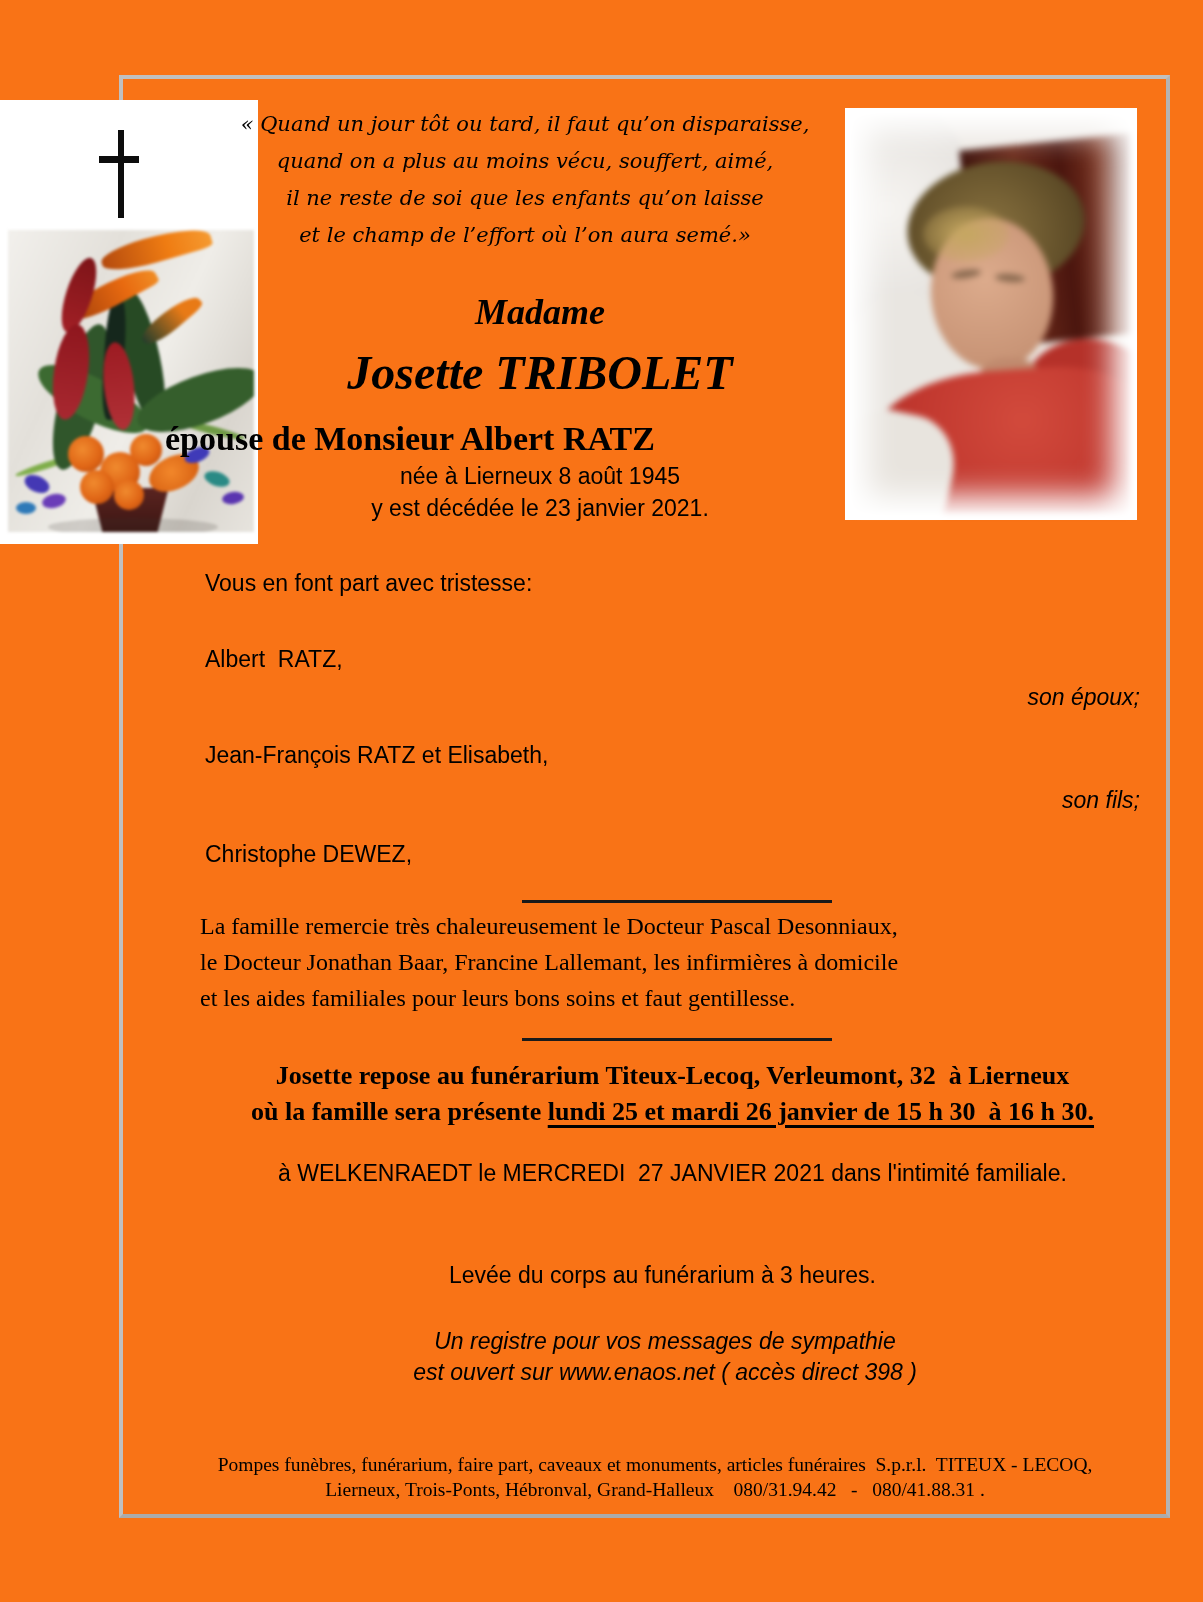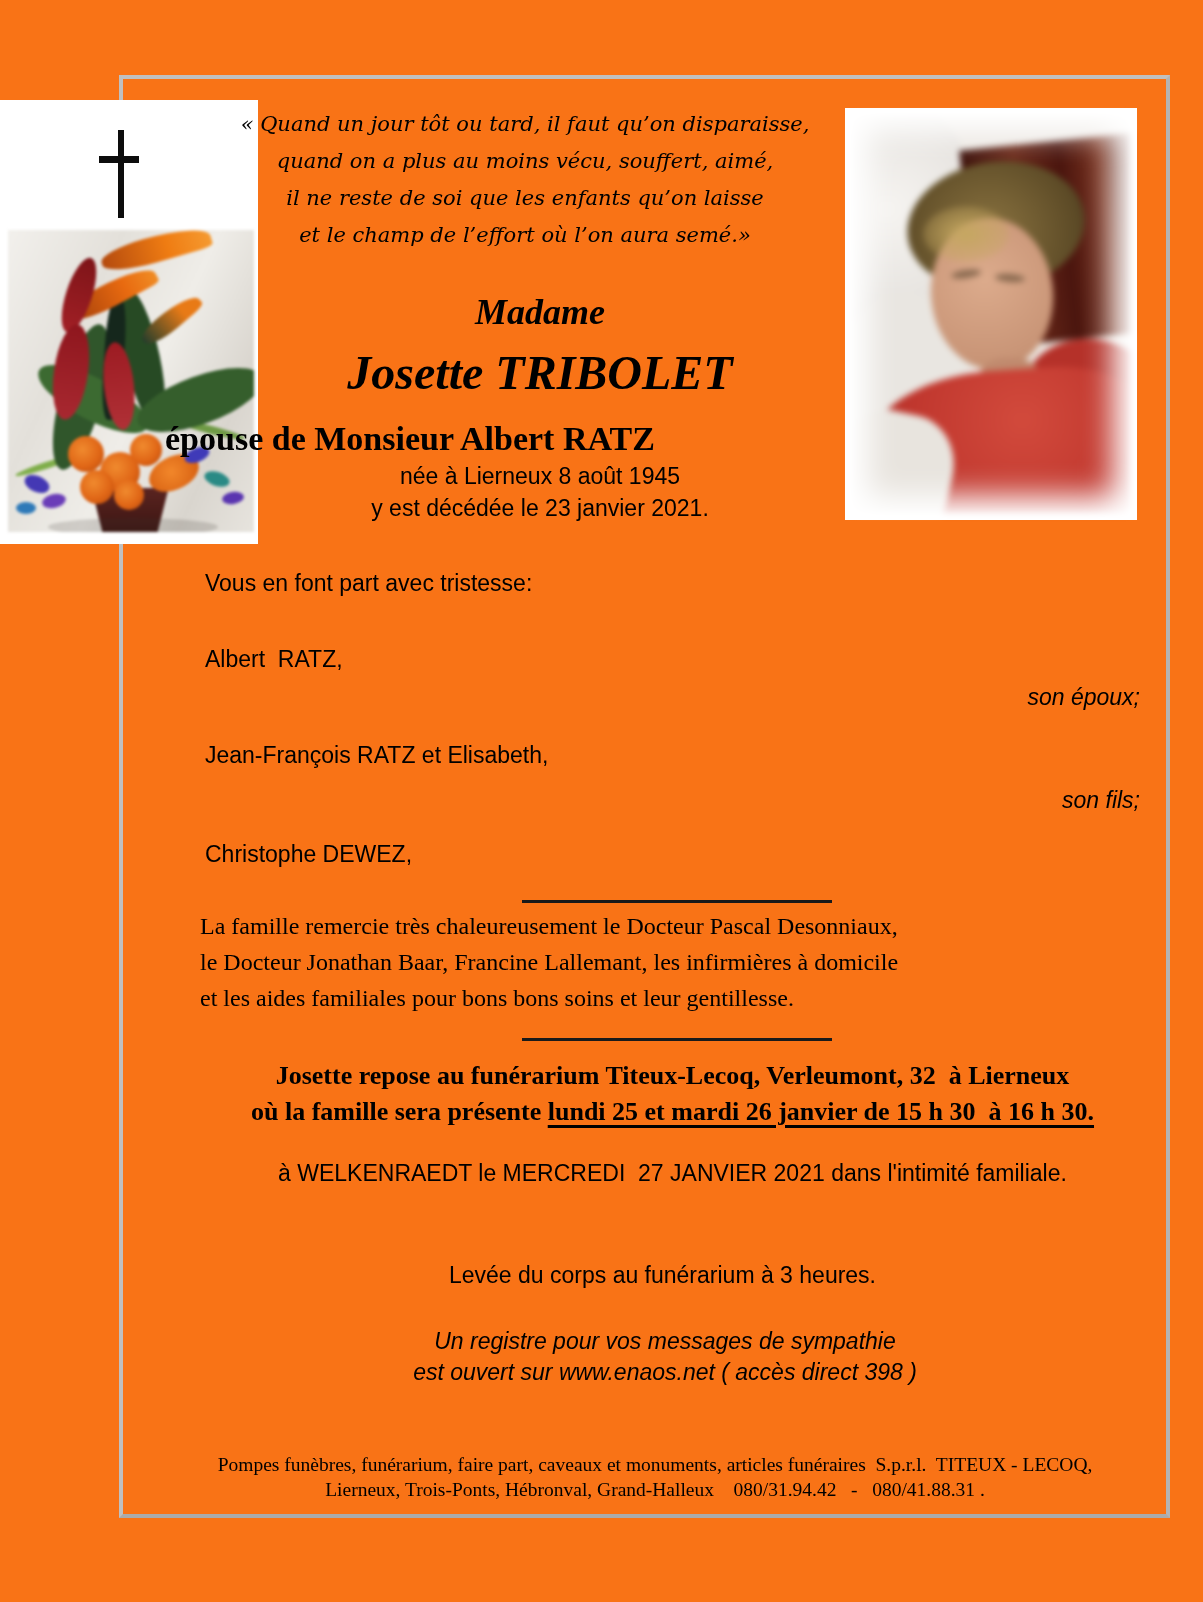--- a/index.html
+++ b/index.html
@@ -183,21 +183,21 @@
   <div class="abs sans txt rel-name" style="top:742px;">Jean-François RATZ et Elisabeth,</div>
   <div class="abs sans txt rel-rel" style="top:787px;">son fils;</div>
 
   <div class="abs sans txt rel-name" style="top:841px;">Christophe DEWEZ,</div>
 
   <div class="abs divider" style="top:900px;"></div>
 
   <div id="thanks" class="abs serif">
     <div class="txt">La famille remercie très chaleureusement le Docteur Pascal Desonniaux,</div>
     <div class="txt">le Docteur Jonathan Baar, Francine Lallemant, les infirmières à domicile</div>
-    <div class="txt">et les aides familiales pour bons bons soins et leur gentillesse.</div>
+    <div class="txt">et les aides familiales pour leurs bons soins et faut gentillesse.</div>
   </div>
 
   <div class="abs divider" style="top:1038px;"></div>
 
   <div id="repose" class="abs serif">
     <div class="txt">Josette repose au funérarium Titeux-Lecoq, Verleumont, 32  à Lierneux</div>
     <div><span class="txt">où la famille sera présente </span><u><span class="txt">lundi 25 et mardi 26 janvier de 15 h 30  à 16 h 30.</span></u></div>
   </div>
 
   <div id="ceremony" class="abs sans">

